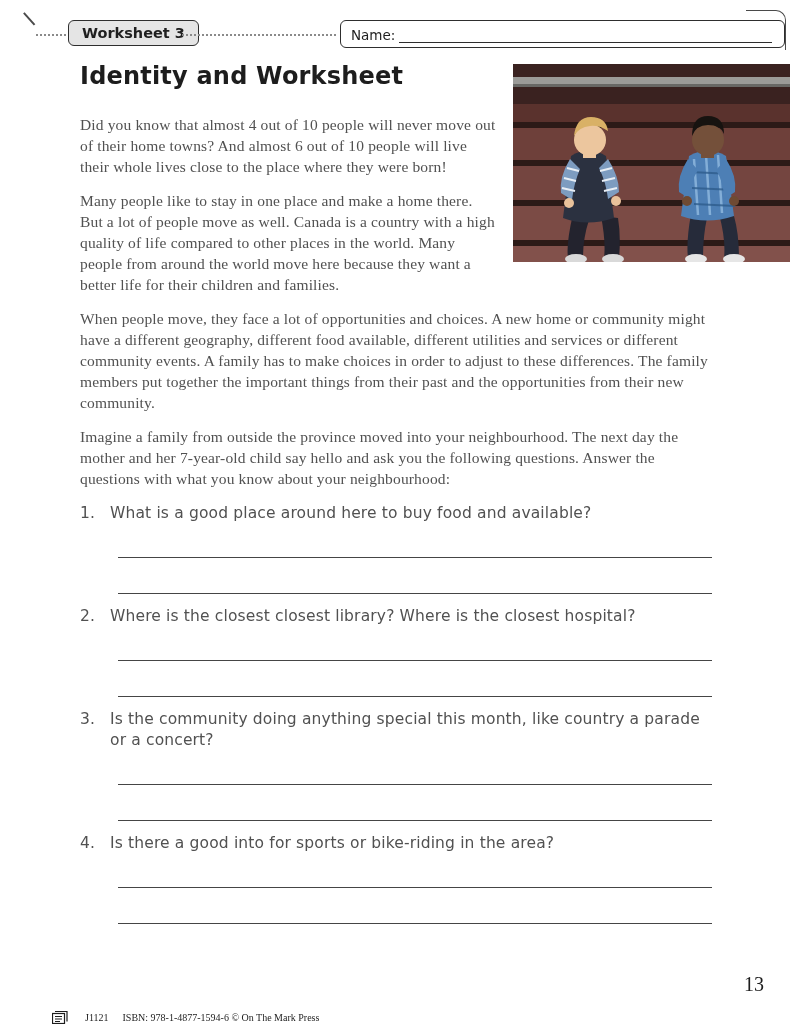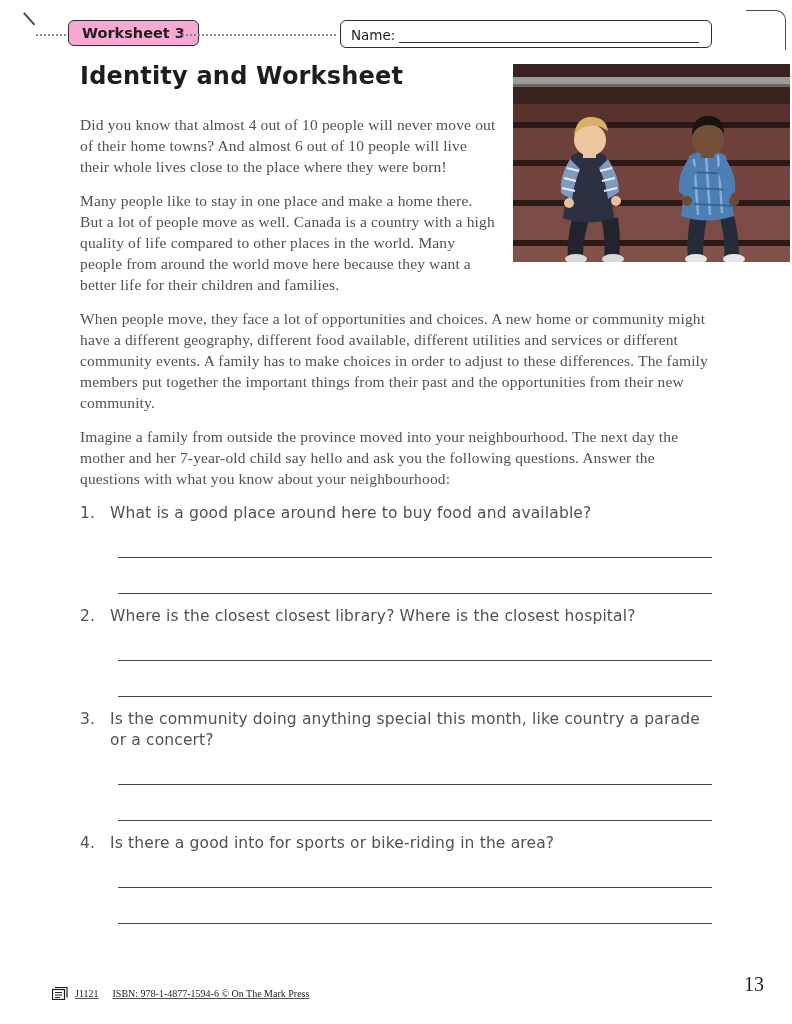--- a/index.html
+++ b/index.html
@@ -14,24 +14,24 @@
 
   
   .header { position:absolute; top:20px; left:0; right:0; height:30px; }
   .dots { position:absolute; top:14px; border-top:2px dotted #8a8a8a; }
   .dots-left  { left:36px;  width:30px; }
   .dots-mid   { left:182px; width:154px; }
   .ws-box {
     position:absolute; left:68px; top:0;
     border:1.6px solid #2e2e2e; border-radius:6px;
     padding:4px 13px; font-size:14.5px; font-weight:bold; color:#1f1f1f;
-    background:#f9a8d4;
+    background:#e5e5e5;
   }
   .name-box {
-    position:absolute; left:340px; top:0; width:372px; height:28px;
+    position:absolute; left:340px; top:0; width:445px; height:28px;
     border:1.6px solid #2e2e2e; border-radius:6px;
     background:#fff; display:flex; align-items:flex-end;
     padding:0 12px 4px 10px;
   }
   .name-label { font-size:13.5px; color:#1f1f1f; margin-right:4px; line-height:1; padding-bottom:1px; }
   .name-line { flex:1; border-bottom:1.3px solid #2e2e2e; height:14px; }
   .corner-tl {
     position:absolute; top:-8px; left:24px; width:16px; height:1.6px;
     background:#4a4a4a; transform:rotate(48deg); transform-origin:left center;
   }
@@ -57,21 +57,21 @@
 
   .questions { list-style:none; }
   .questions li { margin-bottom:12px; }
   .q-row { display:flex; font-size:15.5px; line-height:21px; letter-spacing:0.15px; color:#515151; }
   .q-num { width:30px; flex:0 0 30px; }
   .q-text { flex:1; }
   .answer-line { height:34px; margin-left:38px; border-bottom:1.4px solid #454545; }
   .answer-line + .answer-line { height:36px; }
 
   
-  .footer { position:absolute; left:52px; bottom:24px; display:flex; align-items:center; gap:7px;text-decoration:underline; }
+  .footer { position:absolute; left:52px; bottom:0; display:flex; align-items:center; gap:17px; }
   .footer-text { font-family:"Liberation Serif","DejaVu Serif",serif; font-size:10px; color:#1d1d1d; }
   .footer-text .code { margin-right:14px; }
   .page-number {
     position:absolute; right:28px; bottom:28px;
     font-family:"Liberation Serif","DejaVu Serif",serif;
     font-size:20px; color:#1d1d1d;
   }
 </style>
 </head>
 <body>

